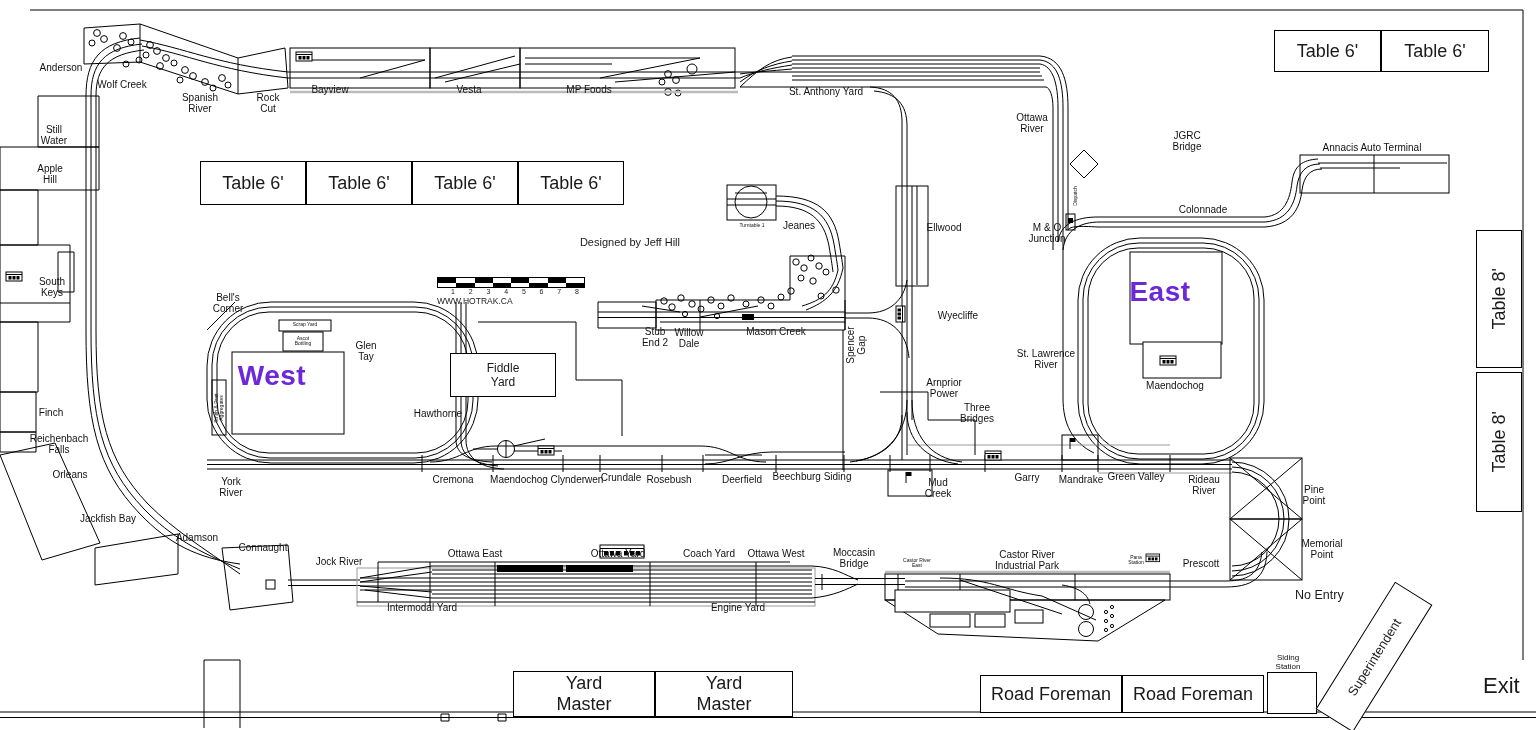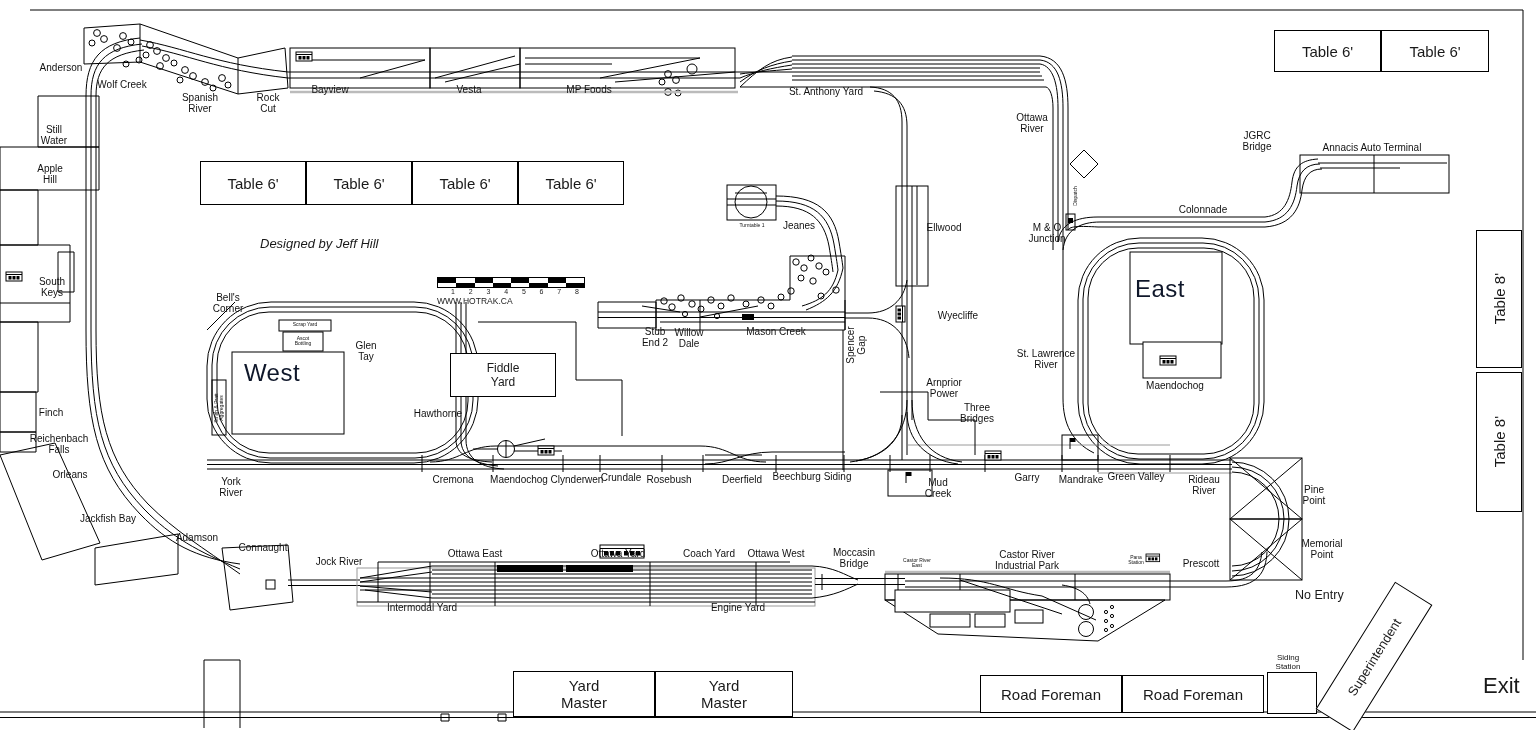--- a/index.html
+++ b/index.html
@@ -8,28 +8,28 @@
   svg{position:absolute;left:0;top:0;}
   svg *{stroke:#000;fill:none;stroke-width:1;}
   svg .f{fill:#000;stroke:none;}
   svg .w{fill:#fff;}
   svg .g{stroke:#9a9a9a;}
   svg .g2{stroke:#bbb;stroke-width:2.5;}
   .lbl{position:absolute;transform:translateX(-50%);font-size:10px;line-height:1.12;
        text-align:center;white-space:pre-line;color:#111;}
   .s{font-size:8px;}
   .xs{font-size:5px;line-height:1.05;}
-  .big{font-size:24px;letter-spacing:.5px;color:#0f172a;}
+  .big{font-size:28px;letter-spacing:.5px;color:#6d28d9;font-weight:bold;}
   .vt{writing-mode:vertical-rl;transform:translate(-50%,-50%) rotate(180deg);}
   .tbl{position:absolute;border:1.6px solid #000;background:#fff;display:flex;
-       align-items:center;justify-content:center;font-size:15px;box-sizing:border-box;text-align:center;white-space:pre-line;}
+       align-items:center;justify-content:center;font-size:18px;box-sizing:border-box;text-align:center;white-space:pre-line;}
   .tbl .v8{writing-mode:vertical-rl;transform:rotate(180deg);}
   .rot{transform:rotate(-58deg);}
   .title1{position:absolute;font-size:13.5px;width:420px;text-align:center;}
-  .title2{position:absolute;font-size:13px;width:420px;text-align:left;font-style:italic;}
+  .title2{position:absolute;font-size:11px;width:420px;text-align:right;}
   .scalebar{position:absolute;left:437px;top:277px;width:146px;}
   .sb-rows{display:flex;flex-wrap:wrap;width:146px;border:1px solid #000;}
   .sb-rows i{display:block;width:18.25px;height:4.5px;}
   .sb-rows i.b{background:#000;}
   .sb-nums{font-size:7px;text-align:justify;display:flex;justify-content:space-between;padding:0 4px 0 14px;}
   .sb-url{font-size:8.5px;text-align:left;margin-top:1px;}
   .exit{position:absolute;font-size:22px;}
   .noentry{position:absolute;font-size:12.5px;}
 </style>
 </head>
@@ -269,21 +269,21 @@
 <div class="lbl" style="left:200px;top:92px">Spanish
 River</div>
 <div class="lbl" style="left:268px;top:92px">Rock
 Cut</div>
 <div class="lbl" style="left:330px;top:84px">Bayview</div>
 <div class="lbl" style="left:469px;top:84px">Vesta</div>
 <div class="lbl" style="left:589px;top:84px">MP Foods</div>
 <div class="lbl" style="left:826px;top:86px">St. Anthony Yard</div>
 <div class="lbl" style="left:1032px;top:112px">Ottawa
 River</div>
-<div class="lbl" style="left:1257px;top:130px">JGRC
+<div class="lbl" style="left:1187px;top:130px">JGRC
 Bridge</div>
 <div class="lbl" style="left:1372px;top:142px">Annacis Auto Terminal</div>
 <div class="lbl" style="left:1203px;top:204px">Colonnade</div>
 <div class="lbl" style="left:1047px;top:222px">M &amp; O
 Junction</div>
 <div class="lbl big" style="left:1160px;top:276px">East</div>
 <div class="lbl" style="left:1046px;top:348px">St. Lawrence
 River</div>
 <div class="lbl" style="left:1175px;top:380px">Maendochog</div>
 

